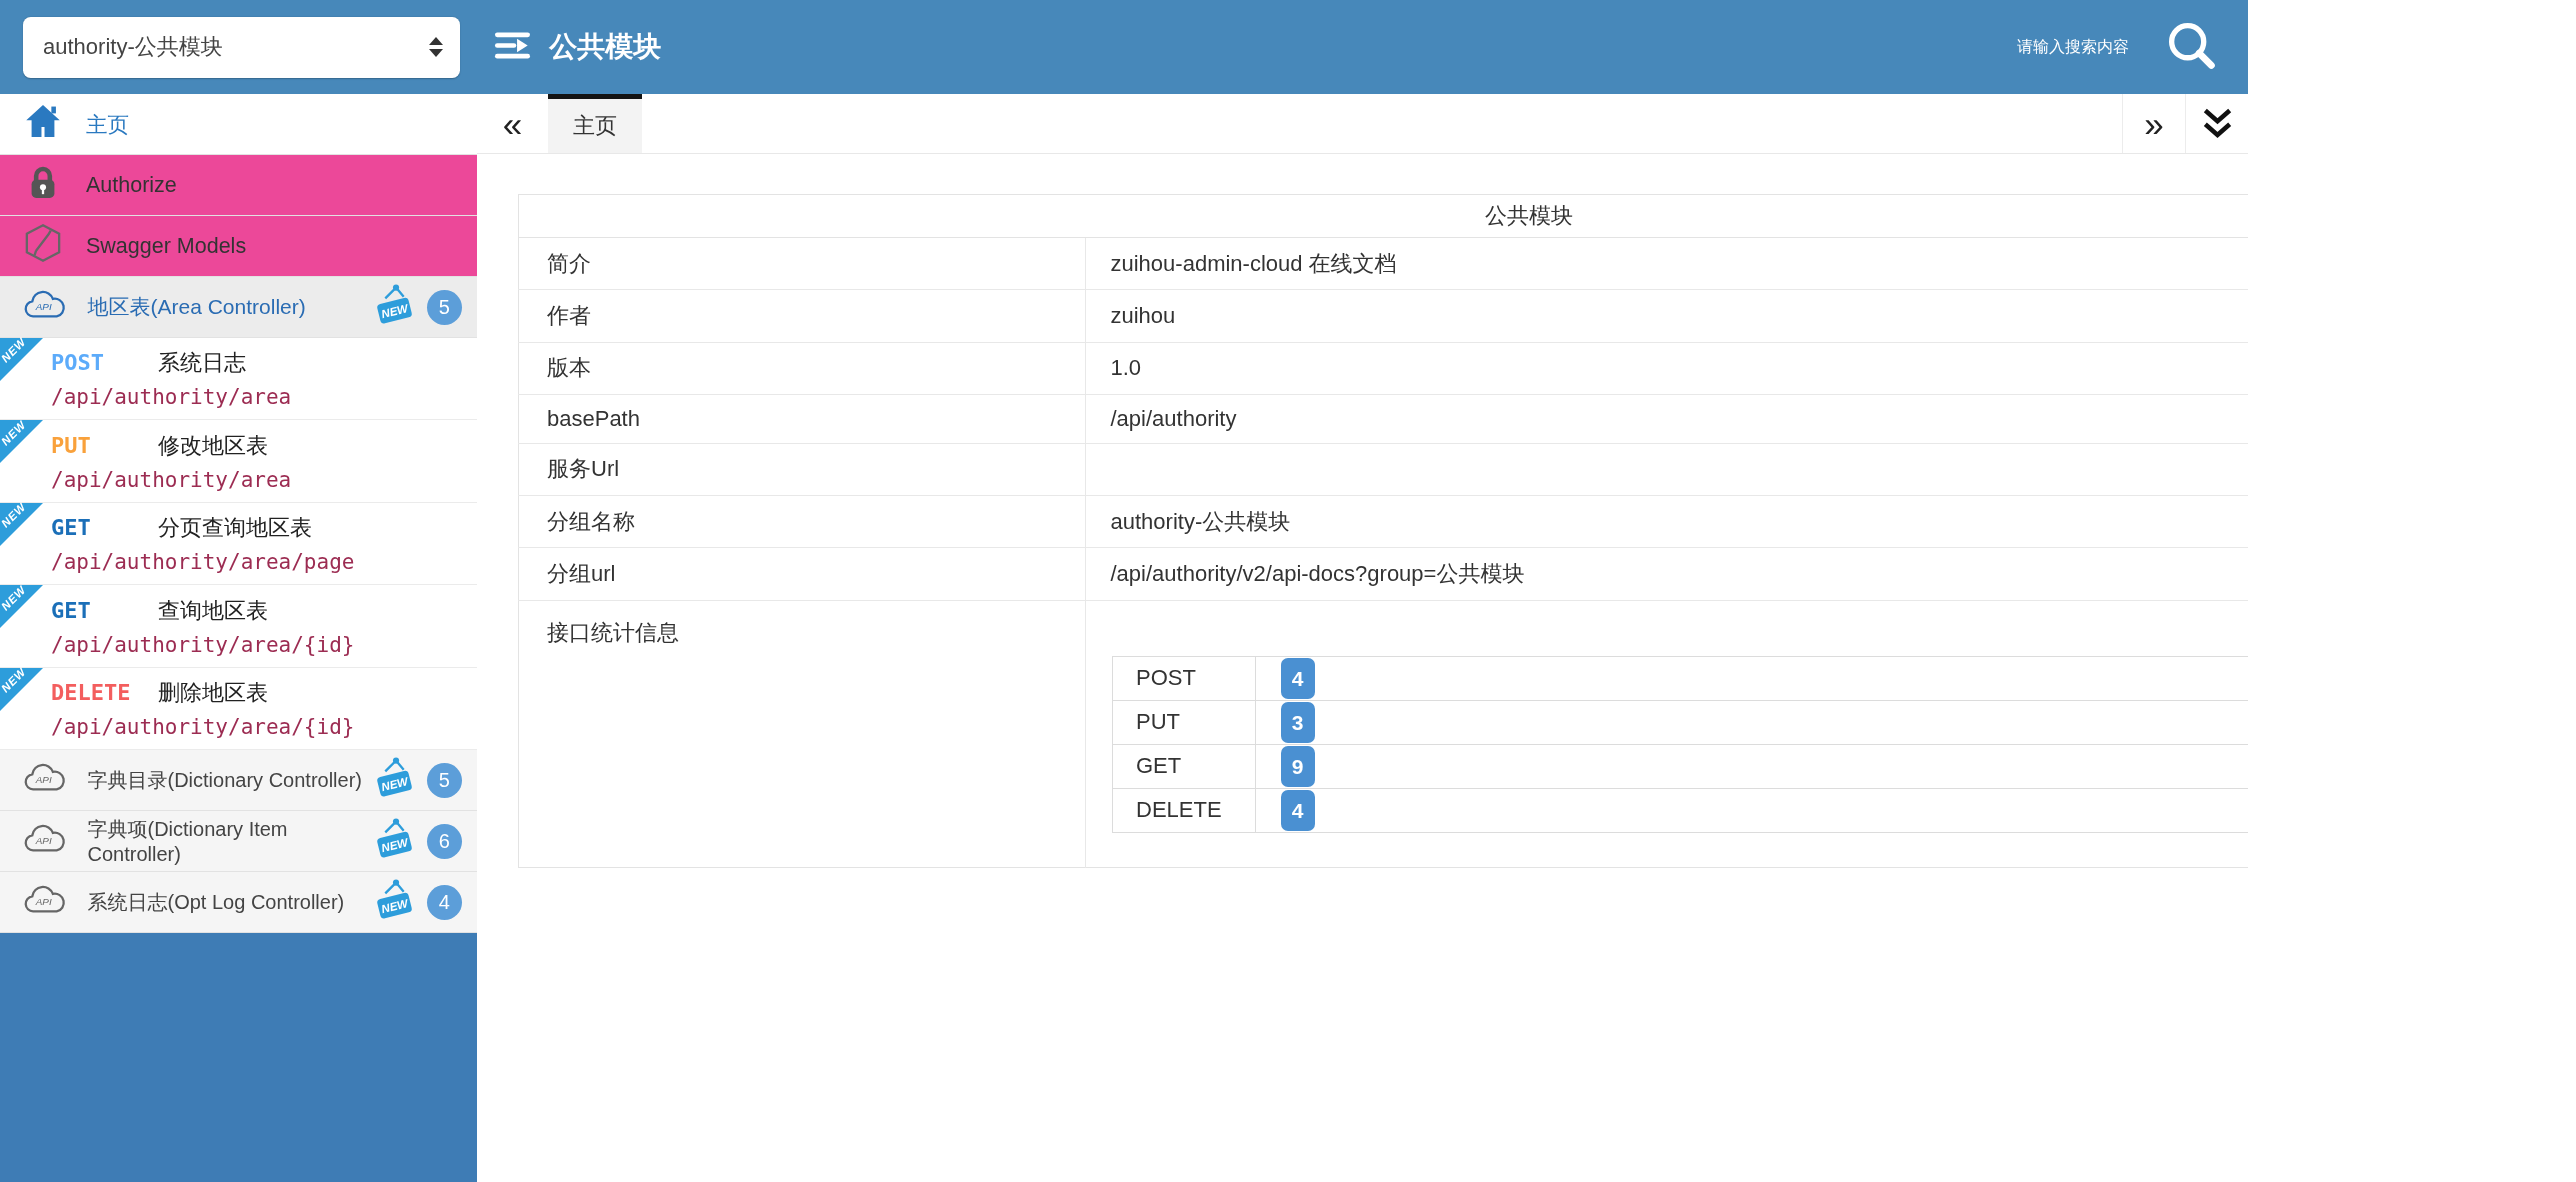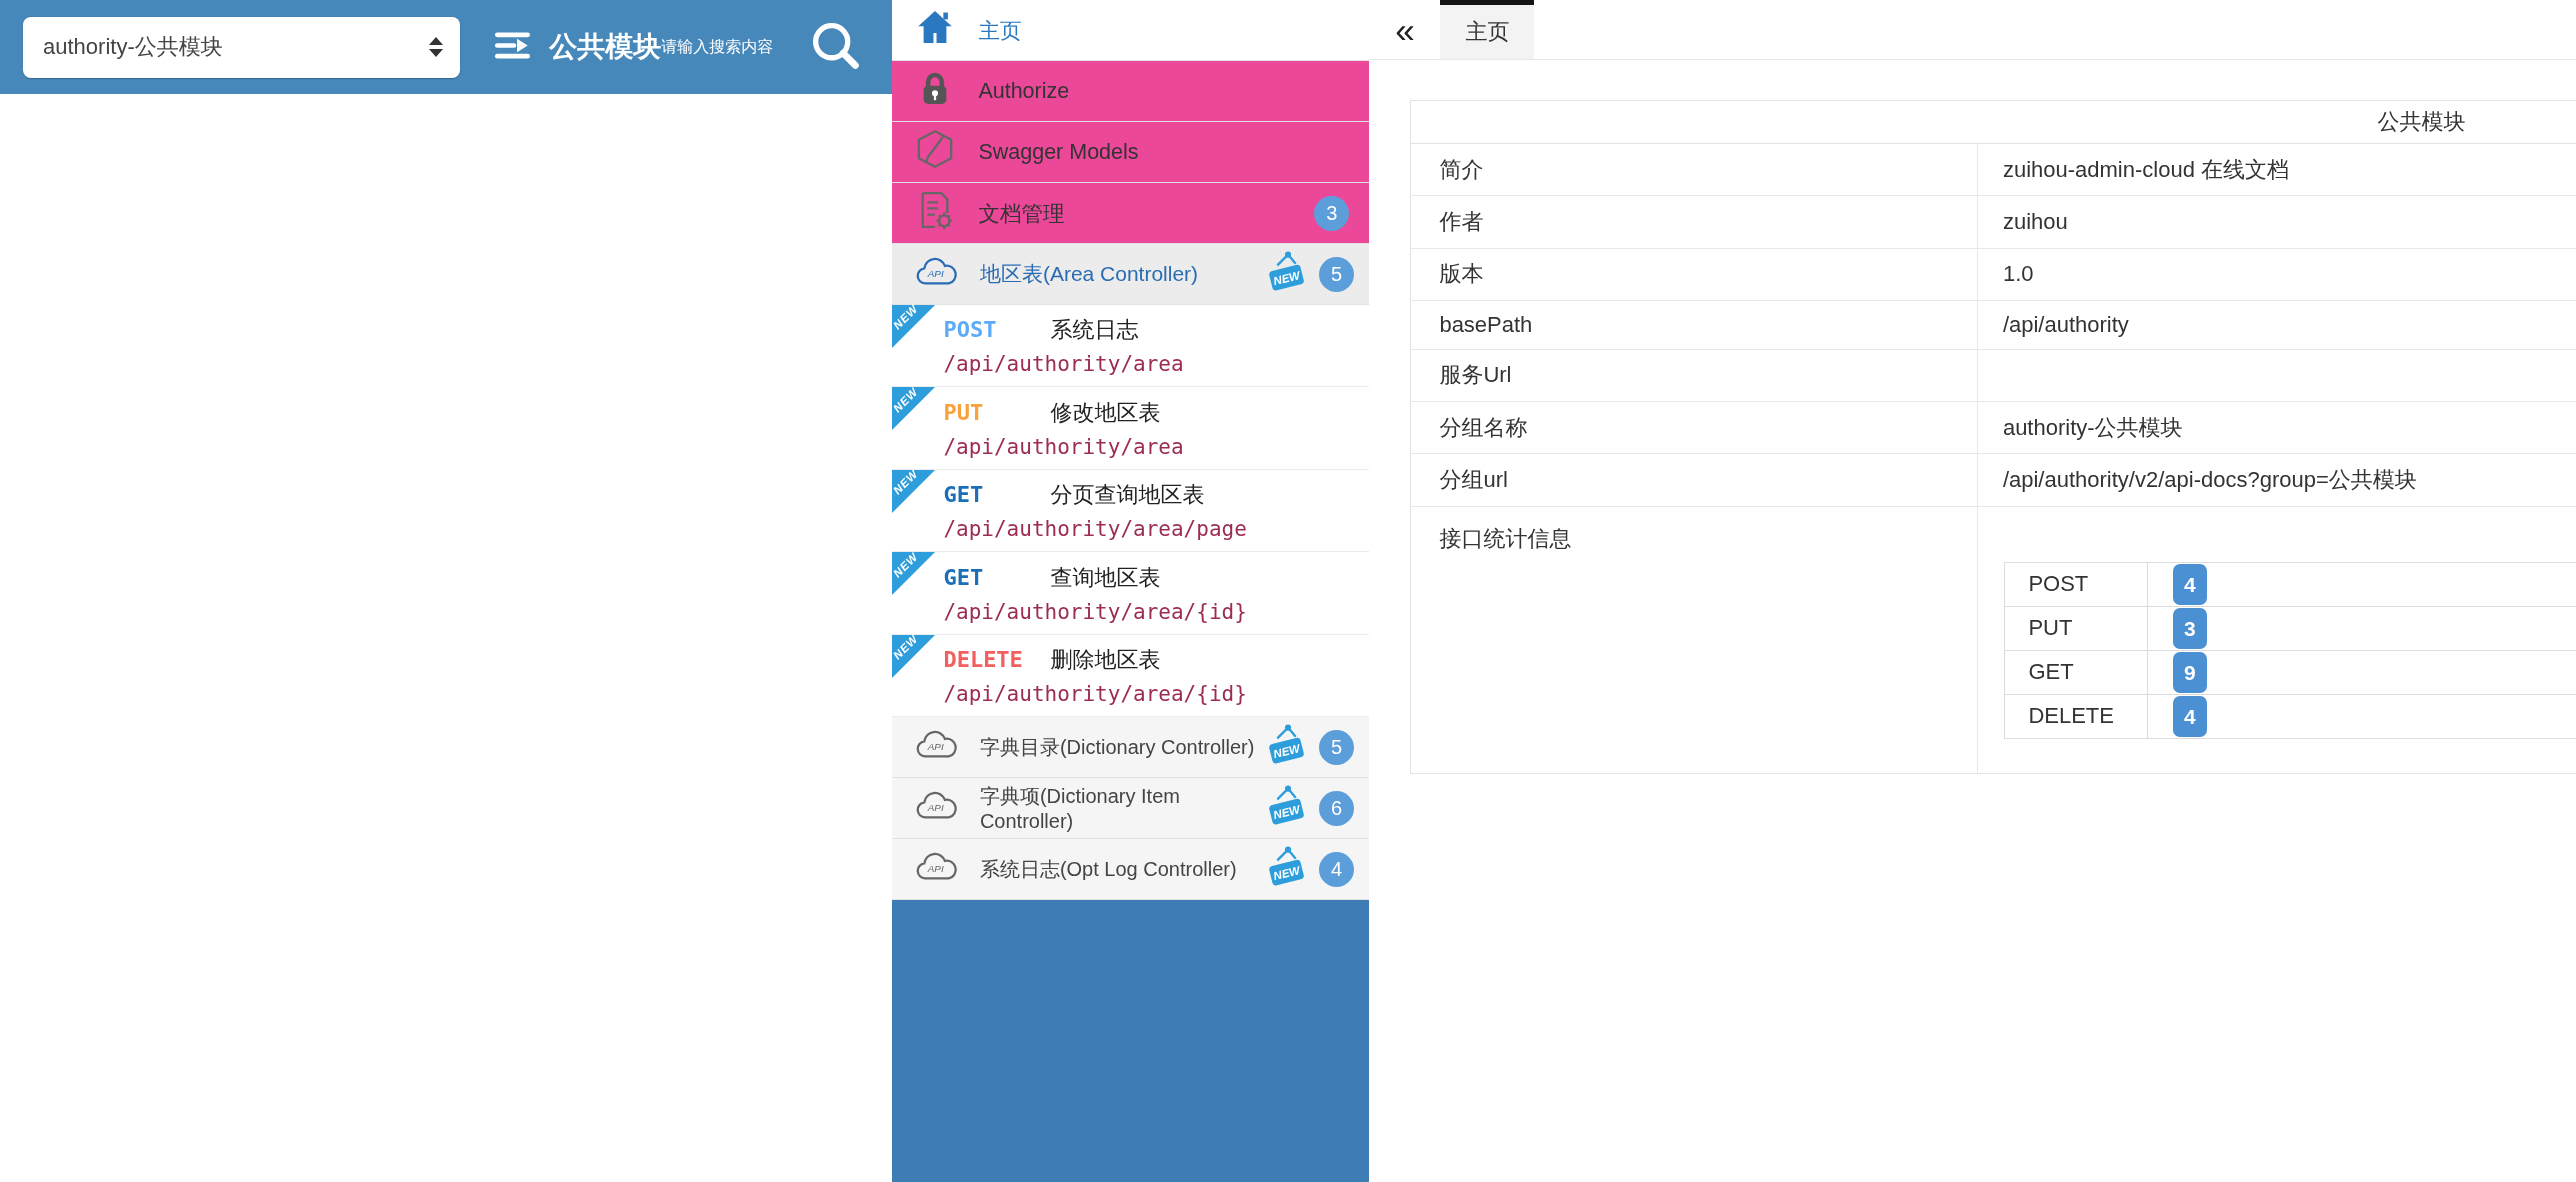--- a/index.html
+++ b/index.html
@@ -1,18 +1,18 @@
 <!DOCTYPE html>
 <html style="font-size:12.3px"><head>
 <meta charset="utf-8">
 <style>
   * { margin:0; padding:0; box-sizing:border-box; }
   html,body { width:2576px; height:1183px; overflow:hidden; background:#fff;
     font-family:"Liberation Sans","DejaVu Sans",sans-serif; color:#333; }
-  .page { width:2248px; height:1183px; display:flex; flex-direction:row; }
+  .page { width:2248px; height:1183px; display:flex; flex-direction:column; }
 
   
   .topbar { height:94px; background:#4788ba; display:flex; align-items:center;
     padding:0 26px 0 23px; flex:0 0 auto; }
   .group-select { width:437px; height:61px; background:#fff; border-radius:7.7px;
     display:flex; align-items:center; justify-content:space-between; padding:0 17px 0 20px;
     font-size:22px; color:#444; box-shadow:0 0.8px 1.5px rgba(0,0,0,.25); cursor:pointer; }
   .sel-arrows { display:flex; flex-direction:column; gap:4.6px; }
   .sel-arrows i { width:0; height:0; border-left:7px solid transparent; border-right:7px solid transparent; display:block; }
   .sel-arrows .up { border-bottom:8.4px solid #333; }
@@ -150,35 +150,20 @@
       <div class="side-row">
         <span>
           <svg width="40" height="40" viewBox="0 0 52 52">
             <polygon points="26,3 47,14 47,38 26,49 5,38 5,14" fill="none" stroke="#666" stroke-width="3"></polygon>
             <path d="M17 36 L33 15 M17 36 l-2 6 M33 15 l3 -5" fill="none" stroke="#666" stroke-width="3"></path>
           </svg>
         </span>
         <span class="lbl">Swagger Models</span>
       </div>
 
-      <div class="side-row">
-        <span>
-          <svg width="40" height="40" viewBox="0 0 52 52">
-            <path d="M10 4 h24 l8 8 v18" fill="none" stroke="#666" stroke-width="3"></path>
-            <path d="M10 4 v44 h16" fill="none" stroke="#666" stroke-width="3"></path>
-            <path d="M16 16 h14 M16 24 h14 M16 32 h10" stroke="#666" stroke-width="3"></path>
-            <circle cx="38" cy="40" r="7" fill="none" stroke="#666" stroke-width="3"></circle>
-            <path d="M38 29 v5 M38 46 v5 M28 40 h5 M43 40 h5 M31 33 l3 3 M42 44 l3 3 M45 33 l-3 3 M34 44 l-3 3" stroke="#666" stroke-width="3"></path>
-          </svg>
-        </span>
-        <span class="lbl">文档管理</span>
-        <span class="row-right">
-          <span class="count-badge">3</span>
-        </span>
-      </div>
 
       <div class="ctrl-row selected">
         <span>
           <svg width="43" height="32" viewBox="0 0 56 42" style="font-size:27px">
             <path d="M44 36 H13 a10 10 0 0 1 -1 -19.9 A14 14 0 0 1 39 13 a11 11 0 0 1 5 23 z" fill="none" stroke="#2a6cb3" stroke-width="3"></path>
             <text x="27" y="27" text-anchor="middle" font-size="13" font-style="italic" fill="#2a6cb3">API</text>
           </svg>
         </span>
         <span class="lbl">地区表(Area Controller)</span>
         <span class="row-right">

